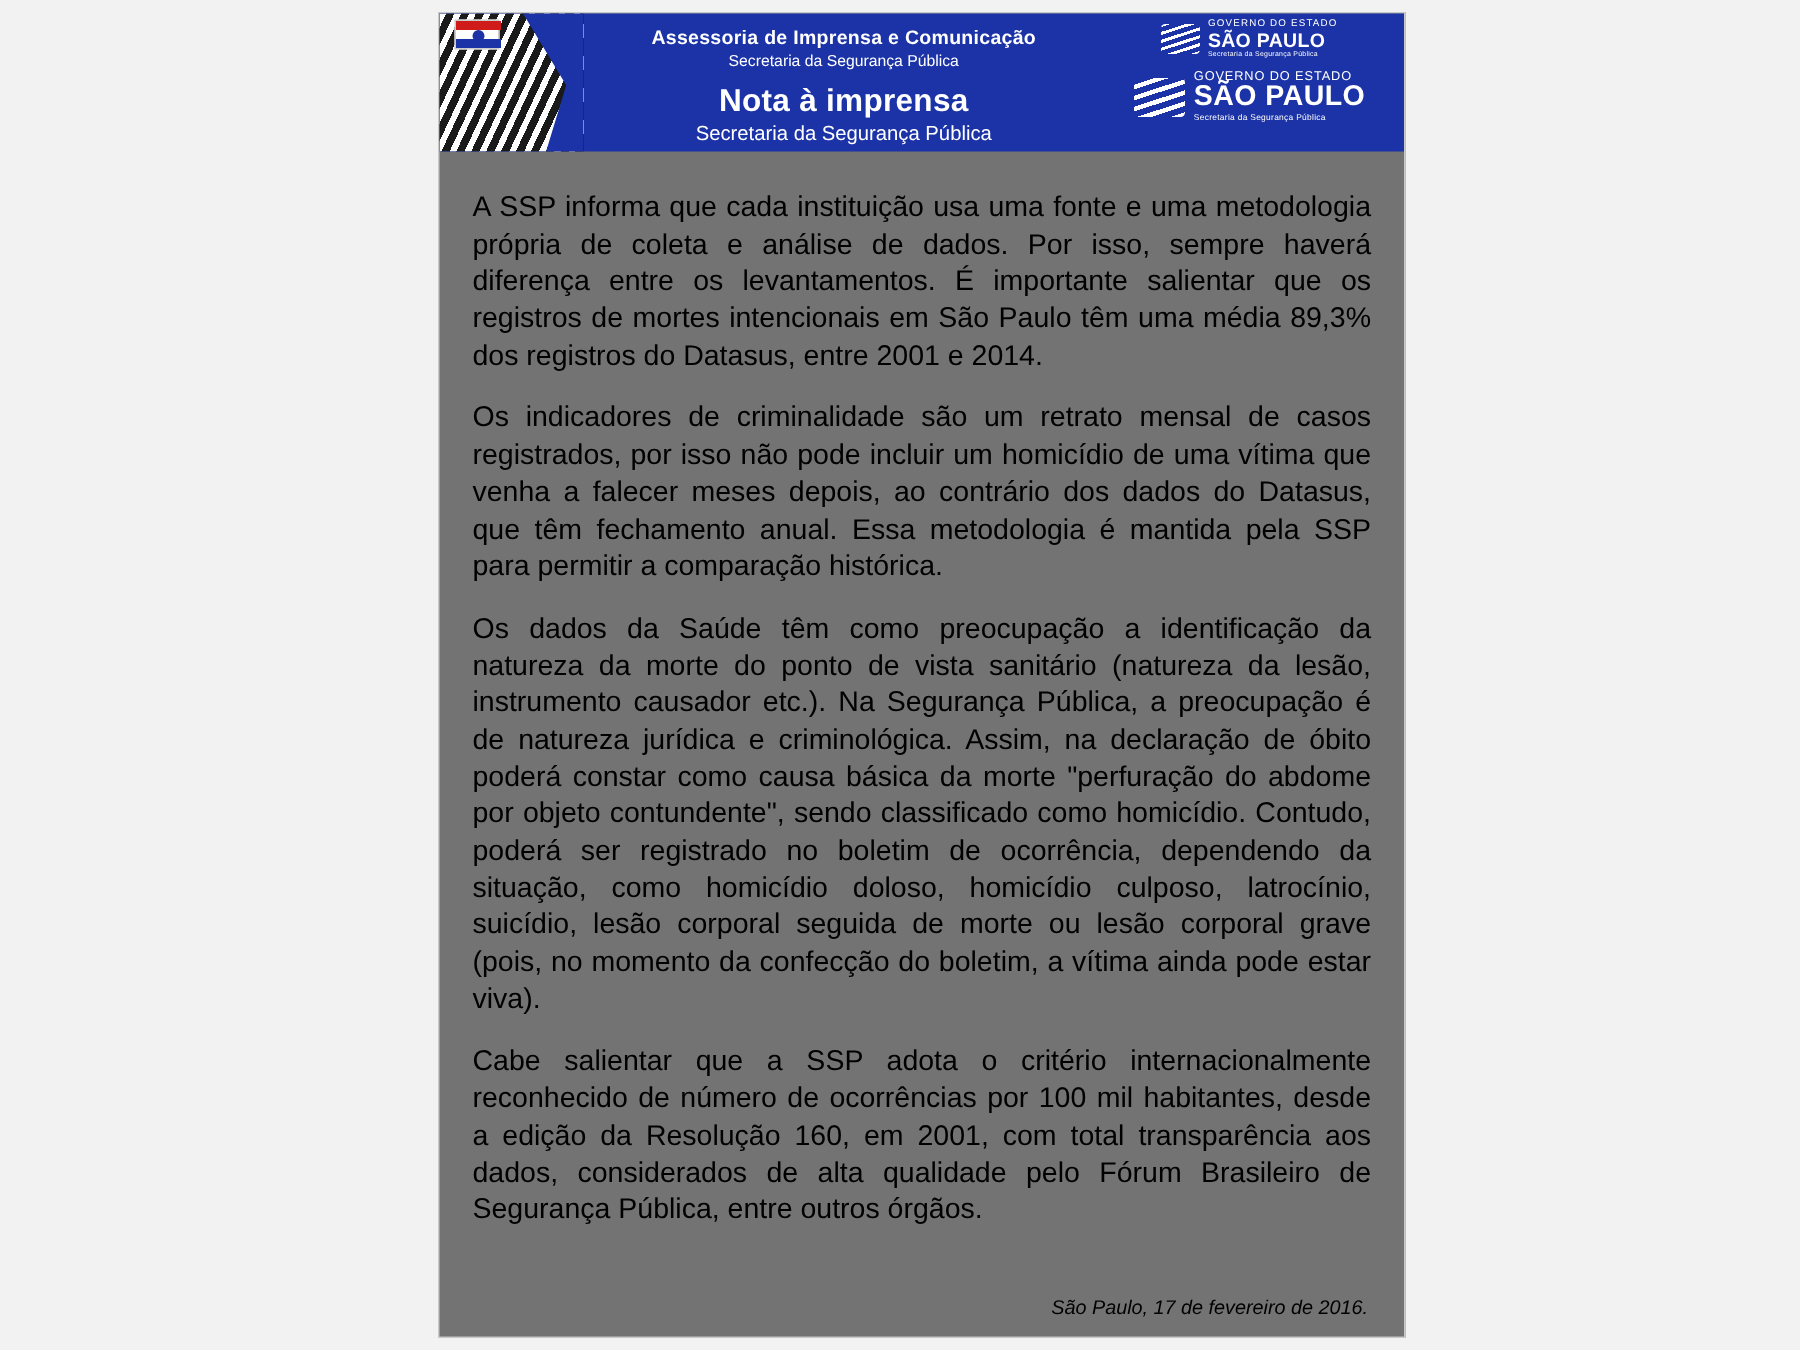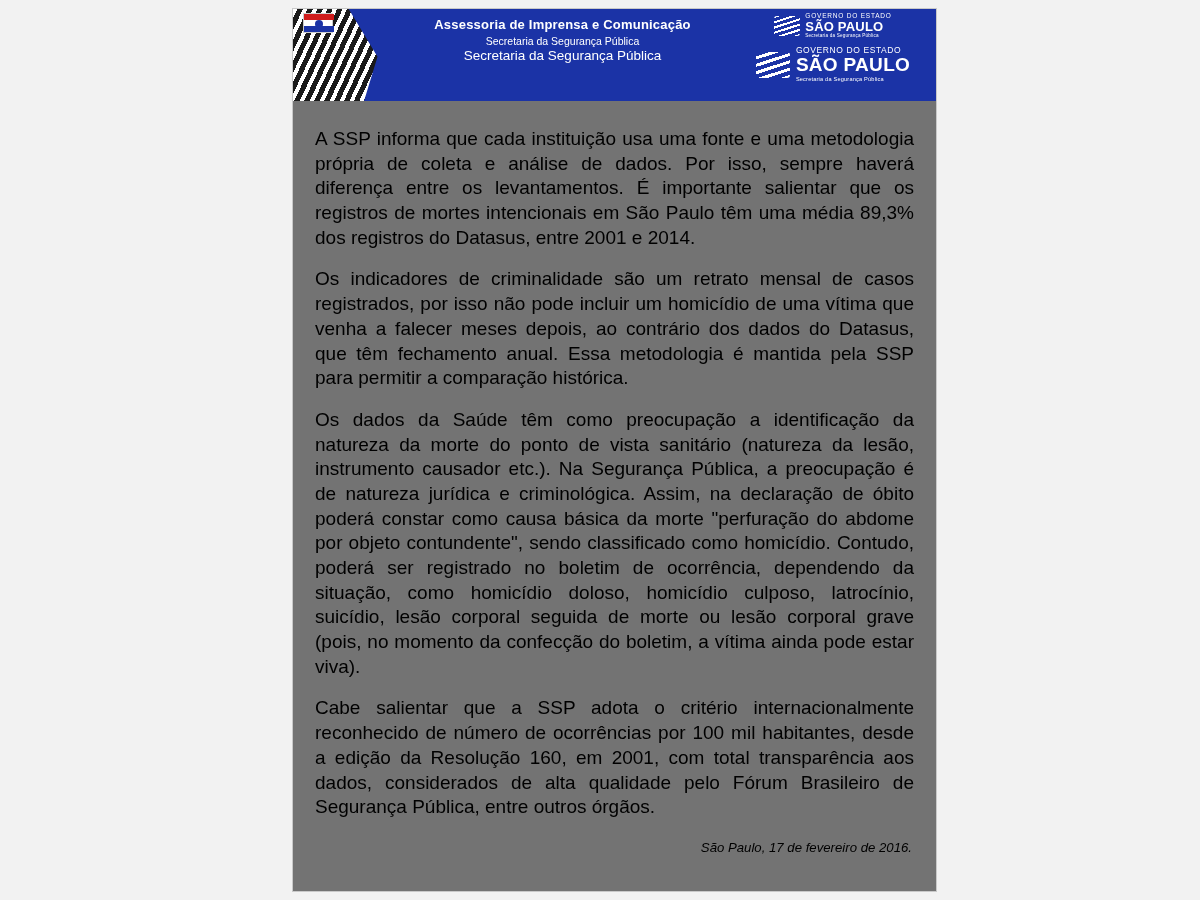--- a/index.html
+++ b/index.html
@@ -184,21 +184,21 @@
     box-sizing: border-box;
   }
   .doc-body p {
     margin: 0 0 17px 0;
     font-size: 19px;
     line-height: 1.30;
     color: #000000;
     text-align: justify;
   }
   .signature {
-    margin-top: 20px;
+    margin-top: 44px;
     text-align: right;
     font-size: 13.2px;
     font-style: italic;
     color: #000000;
     padding-right: 2px;
   }
 </style>
 </head>
 <body>
 
@@ -210,20 +210,21 @@
 
     <div class="banner-flag">
       <div class="flag-red"></div>
       <div class="flag-globe"></div>
       <div class="flag-blue"></div>
     </div>
 
     <div class="banner-center">
       <div class="banner-line1">Assessoria de Imprensa e Comunicação</div>
       <div class="banner-line2">Secretaria da Segurança Pública</div>
+      <div class="banner-title">Nota à imprensa</div>
       <div class="banner-subtitle">Secretaria da Segurança Pública</div>
     </div>
 
     <div class="banner-right">
       <div class="gov-top">
         <div class="gov-mark"></div>
         <div class="gov-top-text">
           <div class="t1">GOVERNO DO ESTADO</div>
           <div class="t2">SÃO PAULO</div>
           <div class="t3">Secretaria da Segurança Pública</div>

